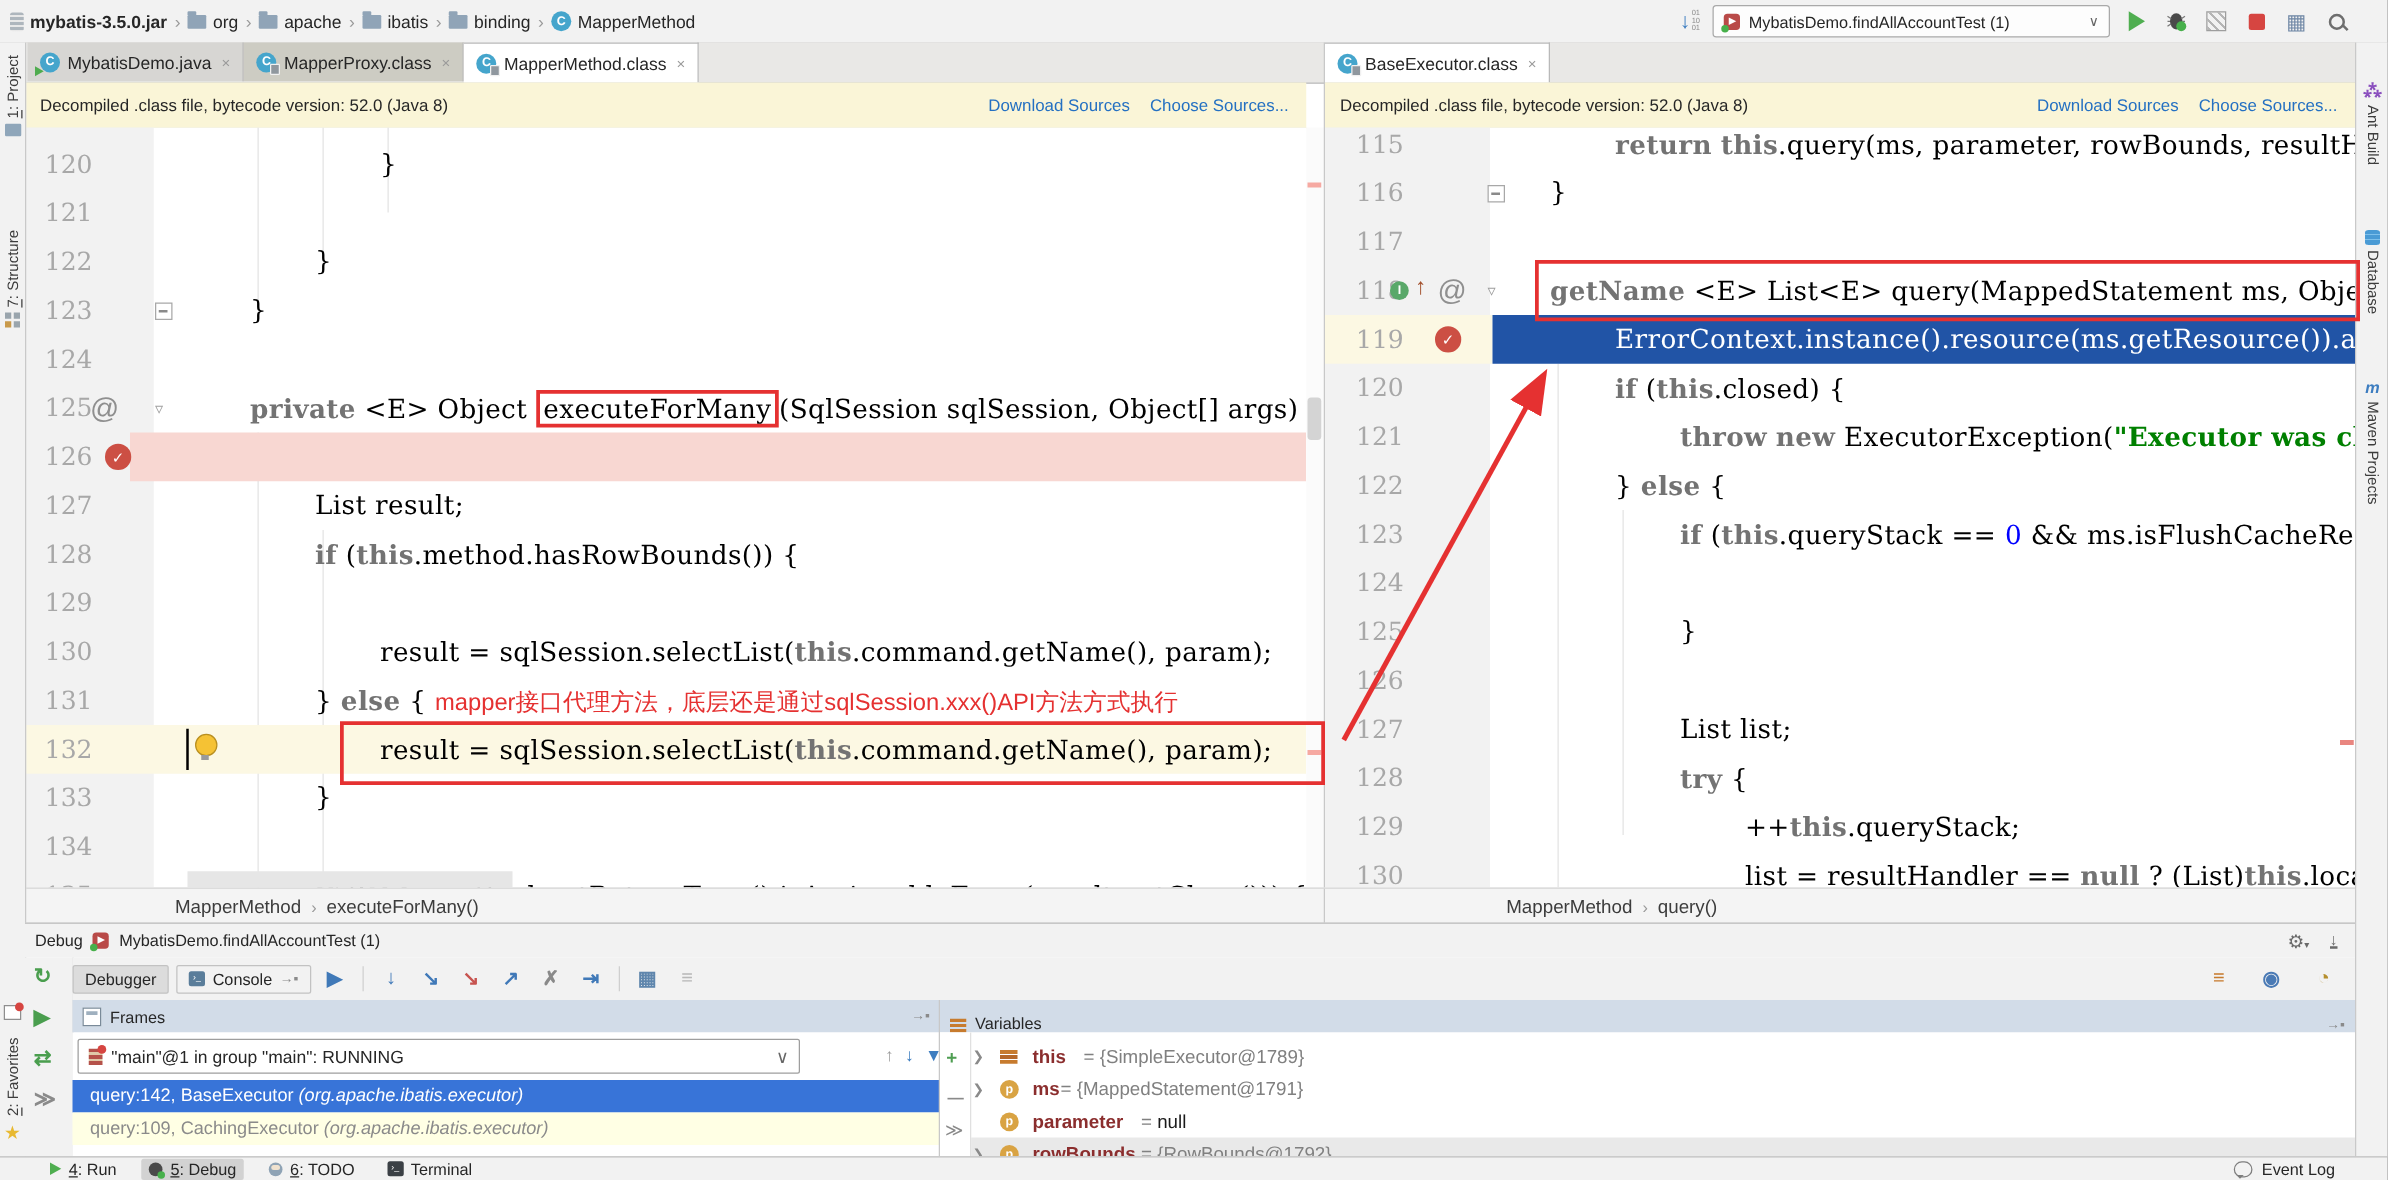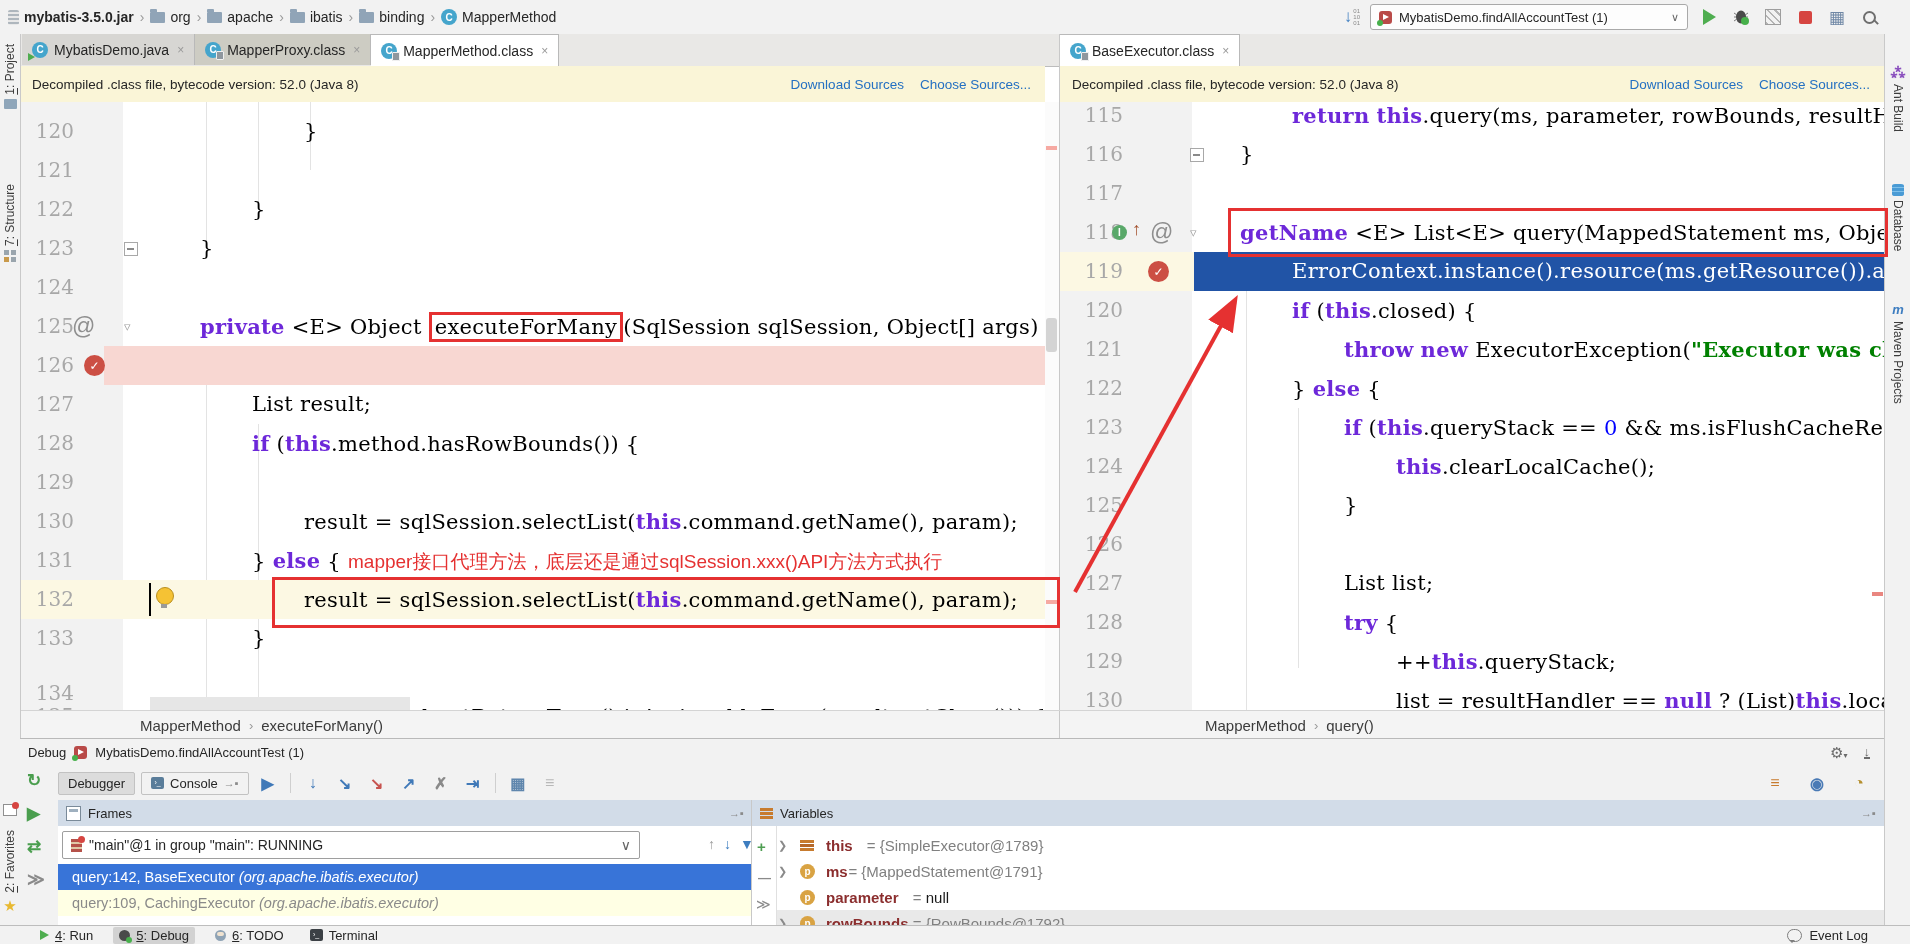--- a/index.html
+++ b/index.html
@@ -55,21 +55,21 @@
   .editor{top:102px;height:608px;overflow:hidden;background:#fff;}
   #ed-left{left:20px;width:1025px;}
   #ed-right{left:1060px;width:824px;}
   .gutterbg{position:absolute;top:0;bottom:0;left:0;background:#f2f2f2;}
   .crow{position:absolute;left:0;width:100%;height:39px;}
   .rowbg{position:absolute;top:0;height:39px;}
   .lnum{position:absolute;top:0;height:39px;line-height:39px;text-align:right;color:#a8a8a8;
         font-family:"DejaVu Serif","Liberation Serif",serif;font-size:20px;}
   .code{position:absolute;top:0;height:39px;line-height:39px;white-space:pre;
         font-family:"DejaVu Serif","Liberation Serif",serif;font-size:21px;letter-spacing:0.3px;color:#000;}
-  .seg-kw{color:#6d28d9;font-weight:bold;}
+  .seg-kw{color:#737373;font-weight:bold;}
   .seg-str{color:#008000;font-weight:bold;}
   .seg-num{color:#0000ff;}
   .seg-red{font-family:"Liberation Sans",sans-serif;font-size:19px;color:#e53131;letter-spacing:0;}
   .seg-box{border:3px solid #e53131;padding:0 3px;margin:-3px 0;}
   .exec .code, .exec .seg-kw, .exec .seg-str, .exec .seg-num{color:#fff;}
   .g-at{position:absolute;color:#8f8f8f;font-size:23px;line-height:39px;height:39px;}
   .g-bp{position:absolute;top:9px;width:21px;height:21px;border-radius:50%;background:#cc4f44;color:#fff;
         font-size:12px;display:flex;align-items:center;justify-content:center;}
   .g-impl{position:absolute;top:12px;width:15px;height:15px;border-radius:50%;background:#59a869;color:#fff;font-size:10px;font-weight:bold;display:flex;align-items:center;justify-content:center;}
   .g-ovr{position:absolute;top:6px;color:#a3502c;font-size:18px;font-weight:bold;}
@@ -112,21 +112,21 @@
   #dbg-leftcol{left:20px;top:766px;width:38px;height:159px;background:#f2f2f2;border-right:1px solid #dcdcdc;}
   .dbg-tab{display:flex;align-items:center;gap:6px;padding:3px 9px;font-size:13px;}
   .dbg-tab.sel{background:#dcdcdc;border:1px solid #c2c2c2;border-radius:2px;}
   .dbg-tab.box{border:1px solid #c2c2c2;border-radius:2px;}
   .console-icon{width:13px;height:12px;background:#5a7d9a;border-radius:2px;color:#fff;font-size:7px;line-height:12px;text-align:center;}
   .pin{color:#8a8a8a;font-size:11px;}
   .stepbtn{width:26px;height:24px;display:flex;align-items:center;justify-content:center;font-size:16px;font-weight:bold;}
   .tsep{width:1px;height:20px;background:#cfcfcf;margin:0 3px;}
   .dbg-side{position:absolute;left:7px;font-size:17px;font-weight:bold;}
   #frames-band{left:58px;top:800px;width:694px;height:26px;background:#d2dce8;display:flex;align-items:center;gap:7px;padding-left:8px;box-sizing:border-box;}
-  #vars-band{left:752px;top:800px;width:1132px;height:26px;background:#d2dce8;display:flex;align-items:center;gap:7px;padding-left:8px;box-sizing:border-box;}
+  #vars-band{left:752px;top:800px;width:1132px;height:26px;background:#d2dce8;display:flex;align-items:flex-end;gap:7px;padding-left:8px;box-sizing:border-box;}
   .panel-title{font-size:13px;color:#262626;}
   .frames-icon{width:13px;height:13px;border:1px solid #7a8a99;background:linear-gradient(#fff,#fff),#fff;position:relative;}
   .frames-icon::after{content:"";position:absolute;left:2px;top:2px;right:2px;height:3px;background:#9fb0bf;}
   .vars-icon{width:13px;height:11px;background:linear-gradient(#c77b2e 0 3px,transparent 3px 4px,#c77b2e 4px 7px,transparent 7px 8px,#c77b2e 8px 11px);}
   #frames-body{left:58px;top:826px;width:694px;height:99px;background:#fff;}
   #vars-body{left:752px;top:826px;width:1132px;height:99px;background:#fff;overflow:hidden;}
   #thread-combo{position:absolute;left:4px;top:5px;width:578px;height:28px;background:#fff;border:1px solid #9e9e9e;border-radius:2px;
                 display:flex;align-items:center;gap:7px;padding:0 8px;box-sizing:border-box;font-size:14px;}
   #thread-combo .chev{margin-left:auto;color:#666;}
   .thread-icon{width:11px;height:13px;background:linear-gradient(#b5524a 0 3px,#e0c9a8 3px 5px,#b5524a 5px 8px,#e0c9a8 8px 10px,#b5524a 10px 13px);position:relative;}
@@ -343,21 +343,21 @@
         </div>
         <div class="crow" style="top: 478px;">
           <div class="rowbg" style="left: 0px; right: 0px; background: rgb(252, 248, 227);"></div>
           <span class="lnum" style="left: 4px; width: 50px;">132</span>
           <span class="code" style="left: 284px;"><span>result = sqlSession.selectList(</span><span class="seg-kw">this</span><span>.command.getName(), param);</span></span>
         </div>
         <div class="crow" style="top: 517px;">
           <span class="lnum" style="left: 4px; width: 50px;">133</span>
           <span class="code" style="left: 232px;"><span>}</span></span>
         </div>
-        <div class="crow" style="top: 572px; padding-left: 41px;">
+        <div class="crow" style="top: 556px; padding-left: 41px;">
           <span class="lnum" style="left: 4px; width: 50px;">134</span>
           <span class="code" style="left: 128px;"></span>
         </div>
         <div class="crow" style="top: 595px;">
           <span class="lnum" style="left: 4px; width: 50px;">135</span>
           <span class="code" style="left: 232px;"><span class="seg-kw">if</span><span> (!</span><span class="seg-kw">this</span><span>.method.getReturnType().isAssignableFrom(result.getClass())) {</span></span>
         </div>
       </div>
     <div style="position:absolute;left:130px;top:595px;width:260px;height:13px;background:#e6e6e6;"></div>
   </div>
@@ -413,21 +413,20 @@
         <div class="crow" style="top: 267px;">
           <span class="lnum" style="left: 5px; width: 58px;">122</span>
           <span class="code" style="left: 232px;"><span>} </span><span class="seg-kw">else</span><span> {</span></span>
         </div>
         <div class="crow" style="top: 306px;">
           <span class="lnum" style="left: 5px; width: 58px;">123</span>
           <span class="code" style="left: 284px;"><span class="seg-kw">if</span><span> (</span><span class="seg-kw">this</span><span>.queryStack == </span><span class="seg-num">0</span><span> &amp;&amp; ms.isFlushCacheRequired()) {</span></span>
         </div>
         <div class="crow" style="top: 345px;">
           <span class="lnum" style="left: 5px; width: 58px;">124</span>
-          <span class="code" style="left: 336px;"><span class="seg-kw">this</span><span>.clearLocalCache();</span></span>
         </div>
         <div class="crow" style="top: 384px;">
           <span class="lnum" style="left: 5px; width: 58px;">125</span>
           <span class="code" style="left: 284px;"><span>}</span></span>
         </div>
         <div class="crow" style="top: 423px;">
           <span class="lnum" style="left: 5px; width: 58px;">126</span>
           <span class="code" style="left: 180px;"></span>
         </div>
         <div class="crow" style="top: 462px;">

